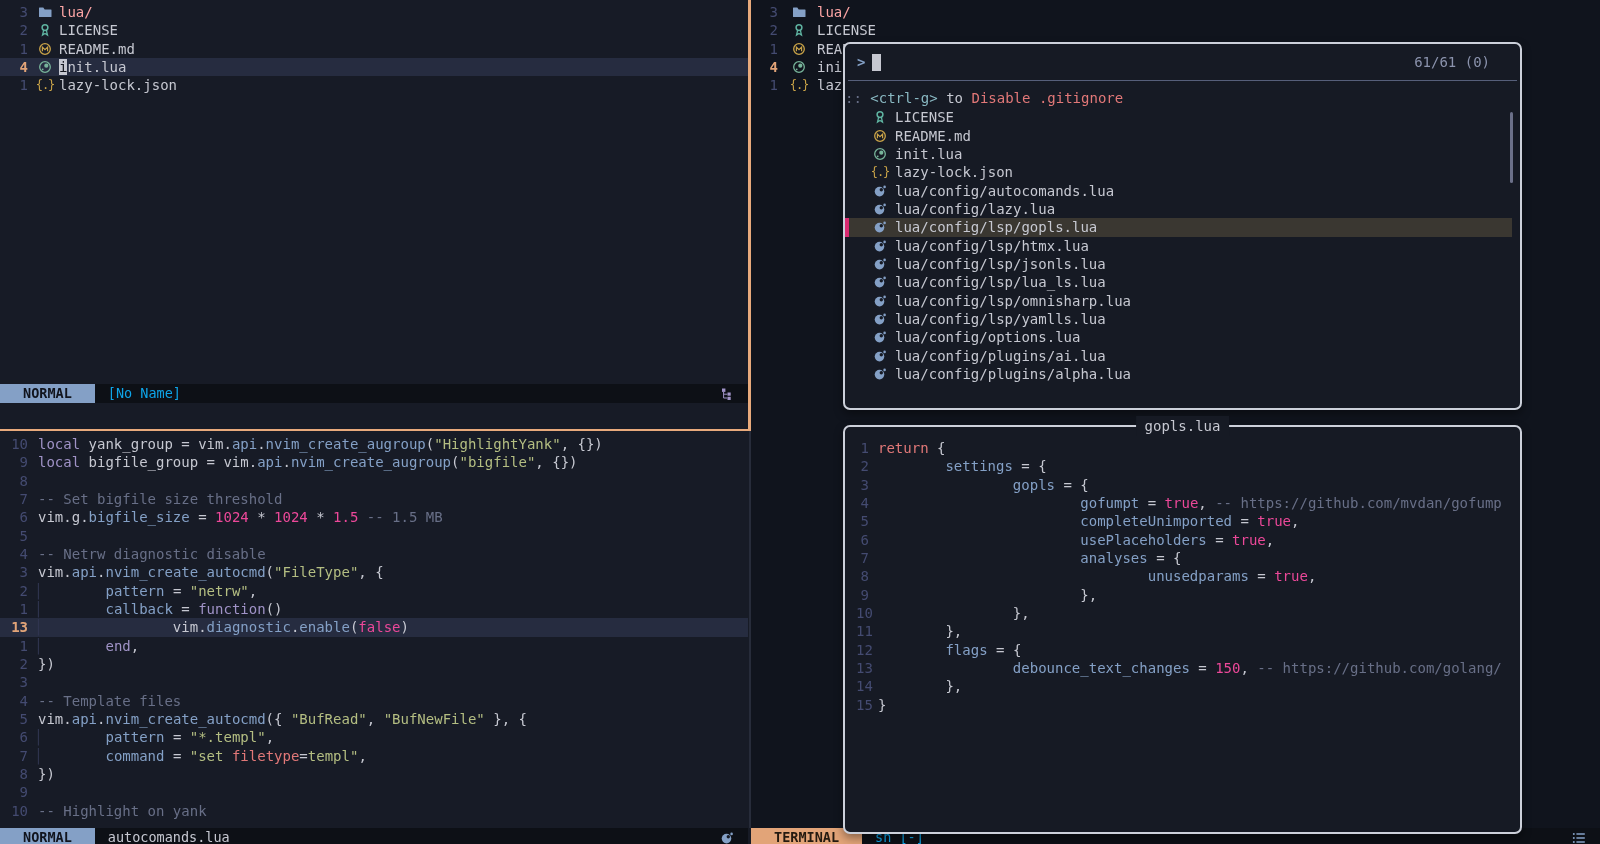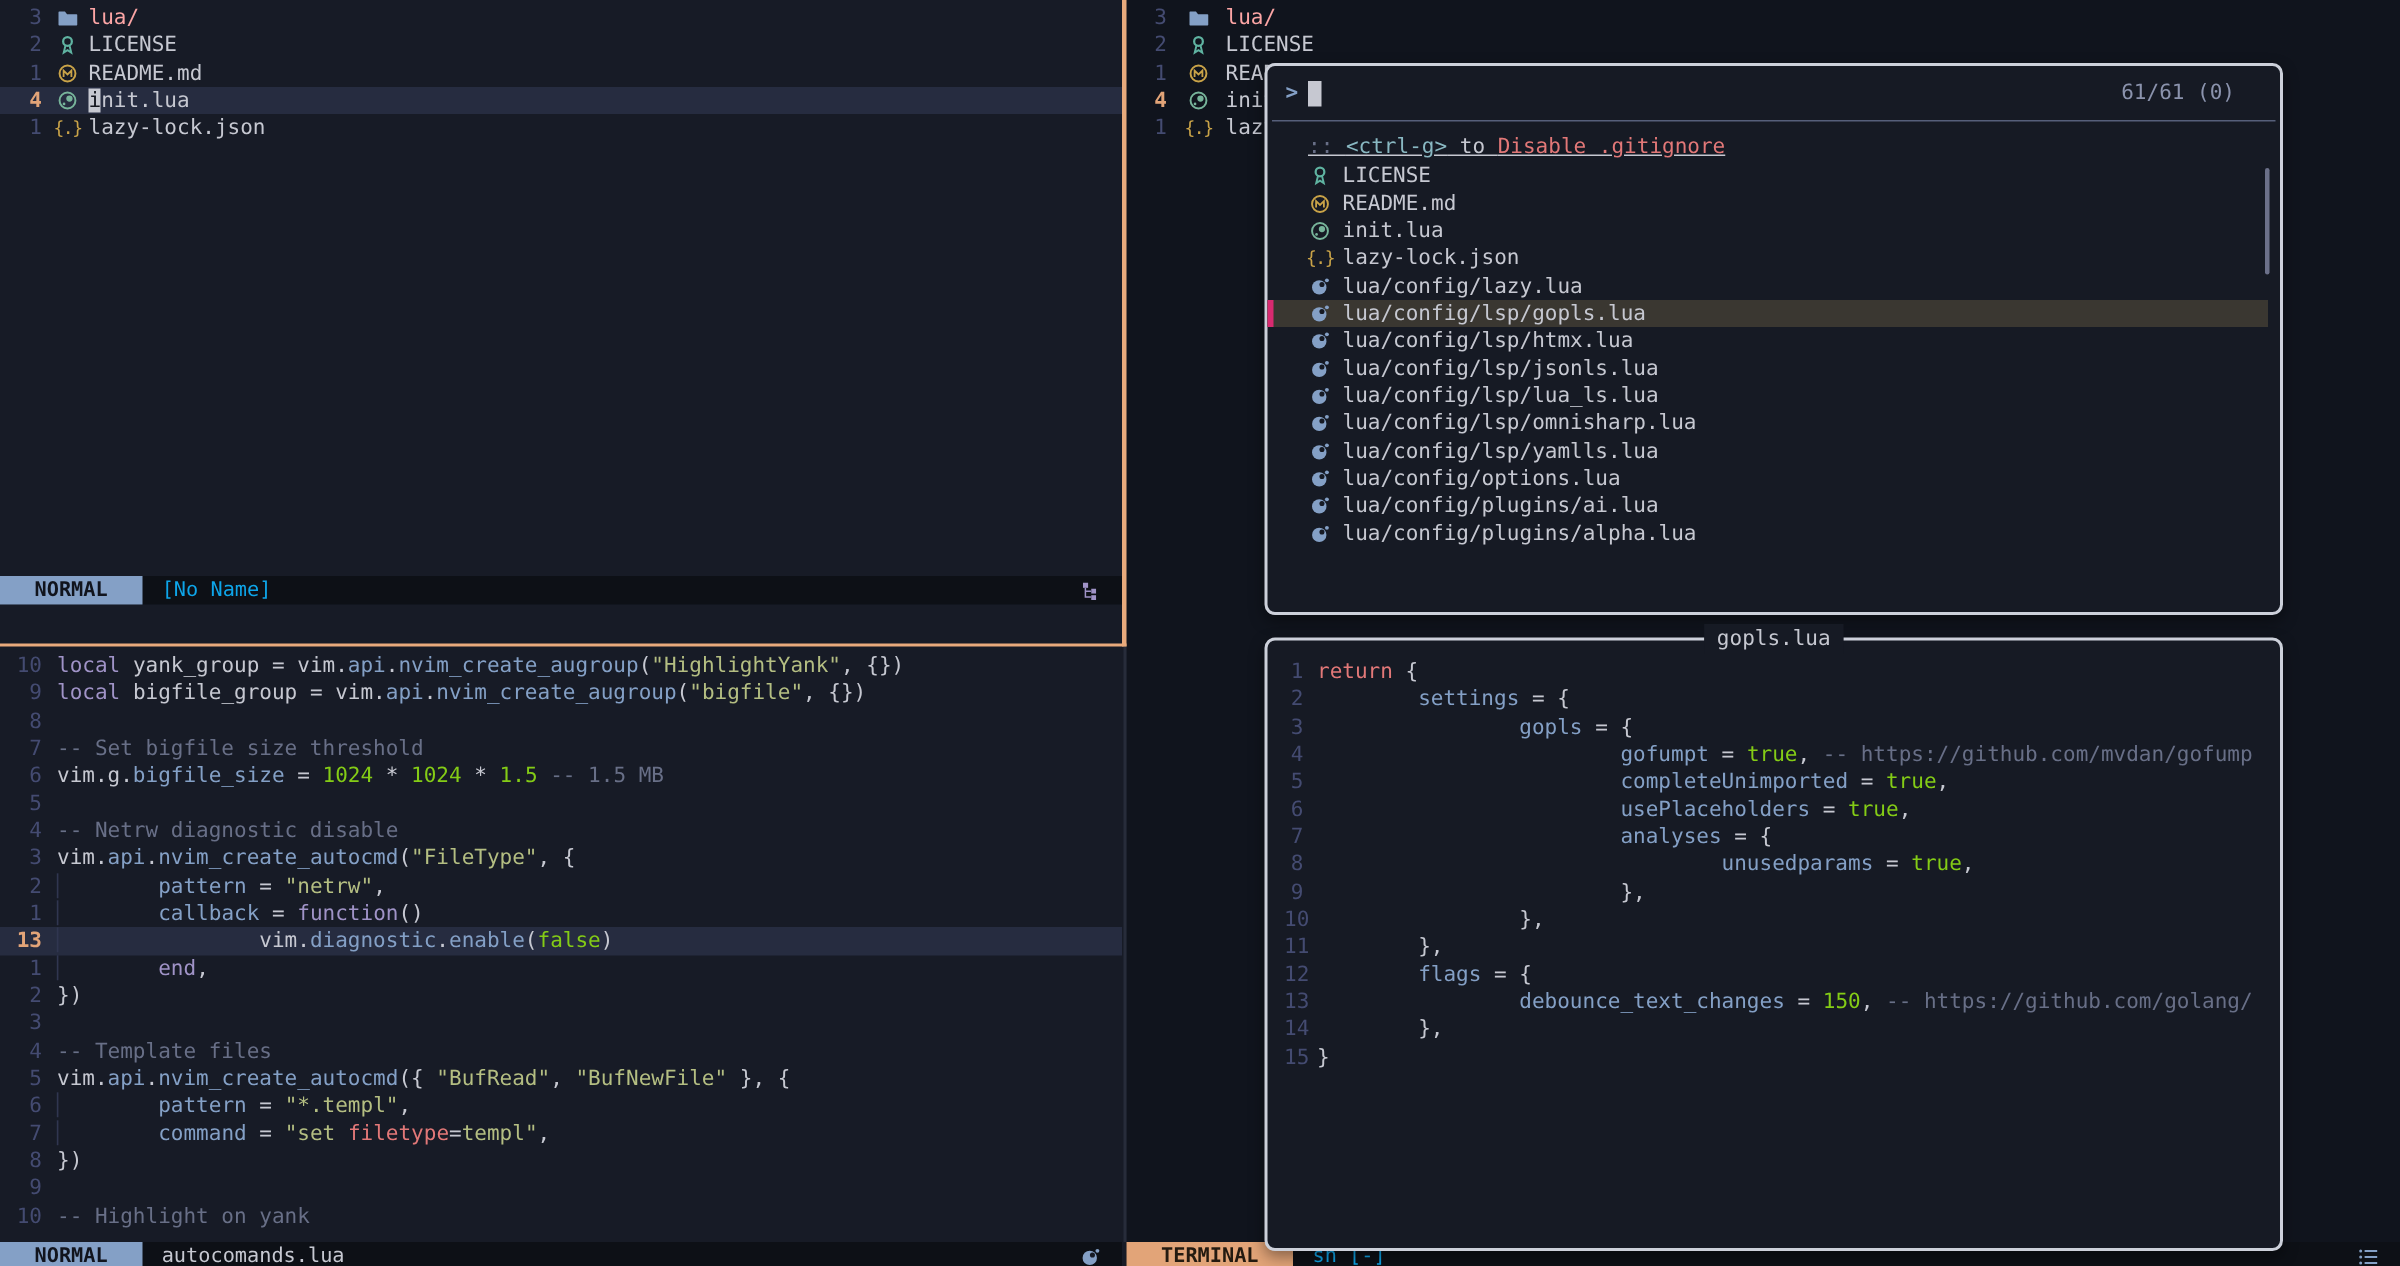--- a/index.html
+++ b/index.html
@@ -47,37 +47,37 @@
   .sl-file { margin-left:13px; color:#0ea5e9; }
   .sl-right { margin-left:auto; margin-right:12px; display:flex; align-items:center; }
 
   
   #code-win { position:absolute; left:0; top:431px; width:748px; height:397px; padding-top:4px; overflow:hidden; }
   .c-line { display:flex; height:18.33px; line-height:18.33px; white-space:pre; }
   .c-line .lnum { margin-right:10px;padding-left:11px; }
   .c-line.cursorline { background:#262c40; }
 
   .s-fg{color:#c6c8d1;} .s-kw{color:#a093c7;} .s-str{color:#b4be82;}
-  .s-num{color:#84cc16;} .s-fn{color:#84a0c6;} .s-cm{color:#686f87;}
+  .s-num{color:#ec4899;} .s-fn{color:#84a0c6;} .s-cm{color:#686f87;}
   .s-red{color:#e27878;} .s-cyan{color:#89b8c2;} .s-guide{color:#303650;}
 
   
   .float {
     position:absolute; background:#161a24; border:2px solid #ccd0da; border-radius:7px;
     z-index:5; box-shadow:0 4px 10px rgba(0,0,0,.4);
   }
   #picker { left:843px; top:42px; width:679px; height:368px; }
   #preview { left:843px; top:425px; width:679px; height:409px; }
 
   #picker-prompt { display:flex; align-items:center; height:36px; padding:0 30px 0 12px; }
   #prompt-caret { color:#84a0c6; font-weight:bold; }
   #prompt-cursor { display:inline-block; width:9px; height:17px; background:#c6c8d1; margin-left:7px; }
   #picker-counter { margin-left:auto; color:#8b93ad; }
   #picker-sep { height:1px; background:#565f7a; margin:0 3px; }
-  #picker-header { height:18.33px; line-height:18.33px; padding-left:27px; margin-top:8px; white-space:pre;text-decoration:underline; }
+  #picker-header { height:18.33px; line-height:18.33px; margin-top:8px; white-space:pre; }
 
   #picker-list { margin-top:1px; }
   .p-row { position:relative; display:flex; align-items:center; height:18.33px; line-height:18.33px; white-space:pre; padding-left:26px; }
   .p-row .p-name { margin-left:6px; }
   .p-row.selected { background:#3a3731; width:calc(100% - 8px); }
   .p-bar { position:absolute; left:0; top:0; width:4px; height:100%; background:#d92a70; }
 
   #picker-scrollbar { position:absolute; right:7px; top:68px; width:3px; height:71px; background:#6b7089; border-radius:2px; }
 
   #preview-title {
@@ -228,20 +228,25 @@
         <div class="p-row"><span class="icon"><svg width="14" height="14" viewBox="0 0 14 14">
               <circle cx="7" cy="7" r="5.3" fill="none" stroke="#77b49a" stroke-width="1.3"></circle>
               <circle cx="8.3" cy="5.7" r="2.1" fill="#77b49a"></circle>
               <circle cx="4.7" cy="9.3" r="0.9" fill="#77b49a"></circle>
             </svg></span><span class="p-name">init.lua</span></div>
         <div class="p-row"><span class="icon"><span style="color:#c9a348;font-size:12px;letter-spacing:-1px;">{.}</span></span><span class="p-name">lazy-lock.json</span></div>
         <div class="p-row"><span class="icon"><svg width="14" height="14" viewBox="0 0 14 14">
               <circle cx="6.5" cy="7.6" r="4.8" fill="#84a0c6"></circle>
               <circle cx="8.3" cy="5.7" r="1.7" fill="#161a24"></circle>
               <circle cx="11.6" cy="2.9" r="1.3" fill="#84a0c6"></circle>
+            </svg></span><span class="p-name">lua/config/autocomands.lua</span></div>
+        <div class="p-row"><span class="icon"><svg width="14" height="14" viewBox="0 0 14 14">
+              <circle cx="6.5" cy="7.6" r="4.8" fill="#84a0c6"></circle>
+              <circle cx="8.3" cy="5.7" r="1.7" fill="#161a24"></circle>
+              <circle cx="11.6" cy="2.9" r="1.3" fill="#84a0c6"></circle>
             </svg></span><span class="p-name">lua/config/lazy.lua</span></div>
         <div class="p-row selected"><span class="p-bar"></span><span class="icon"><svg width="14" height="14" viewBox="0 0 14 14">
               <circle cx="6.5" cy="7.6" r="4.8" fill="#84a0c6"></circle>
               <circle cx="8.3" cy="5.7" r="1.7" fill="#161a24"></circle>
               <circle cx="11.6" cy="2.9" r="1.3" fill="#84a0c6"></circle>
             </svg></span><span class="p-name">lua/config/lsp/gopls.lua</span></div>
         <div class="p-row"><span class="icon"><svg width="14" height="14" viewBox="0 0 14 14">
               <circle cx="6.5" cy="7.6" r="4.8" fill="#84a0c6"></circle>
               <circle cx="8.3" cy="5.7" r="1.7" fill="#161a24"></circle>
               <circle cx="11.6" cy="2.9" r="1.3" fill="#84a0c6"></circle>

